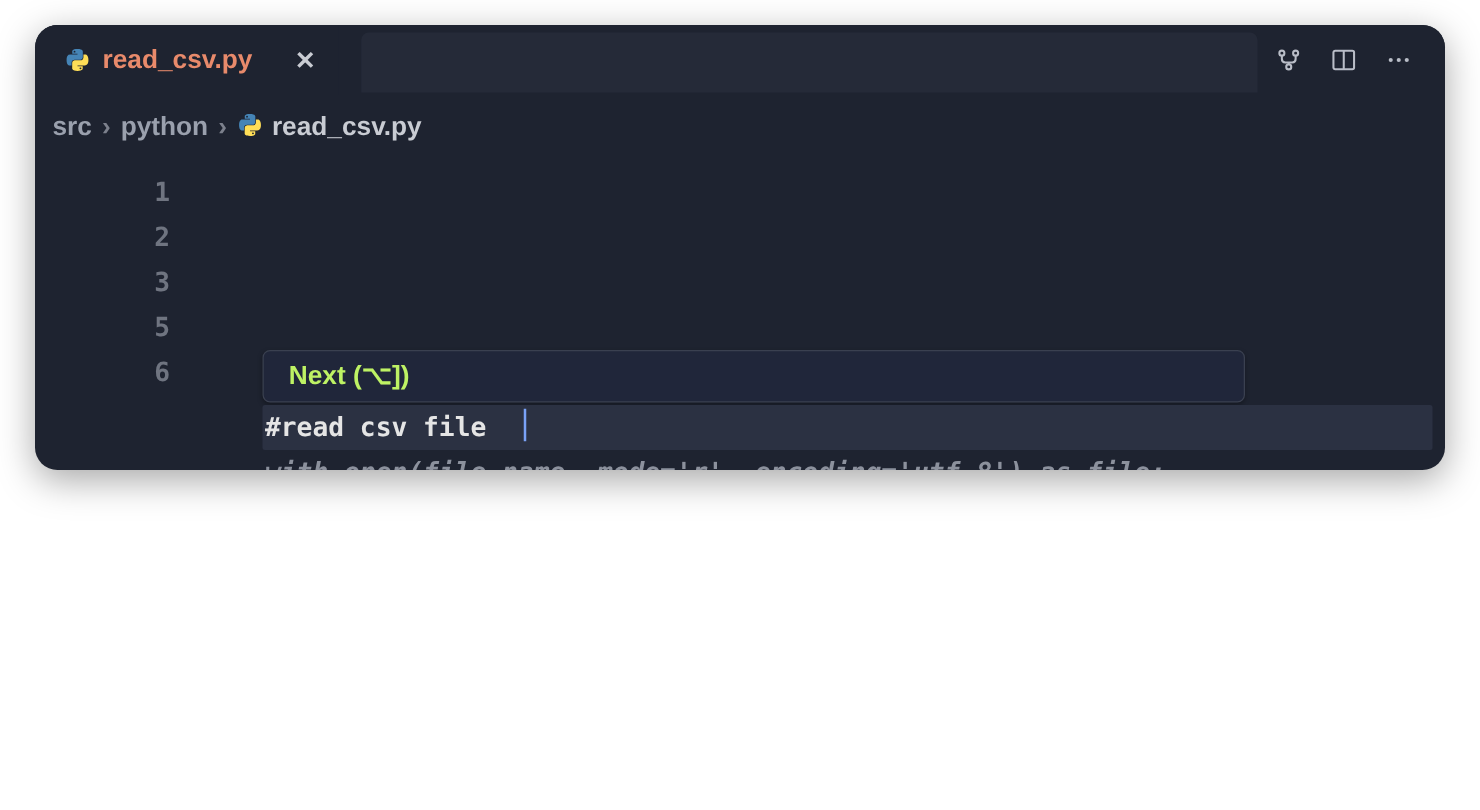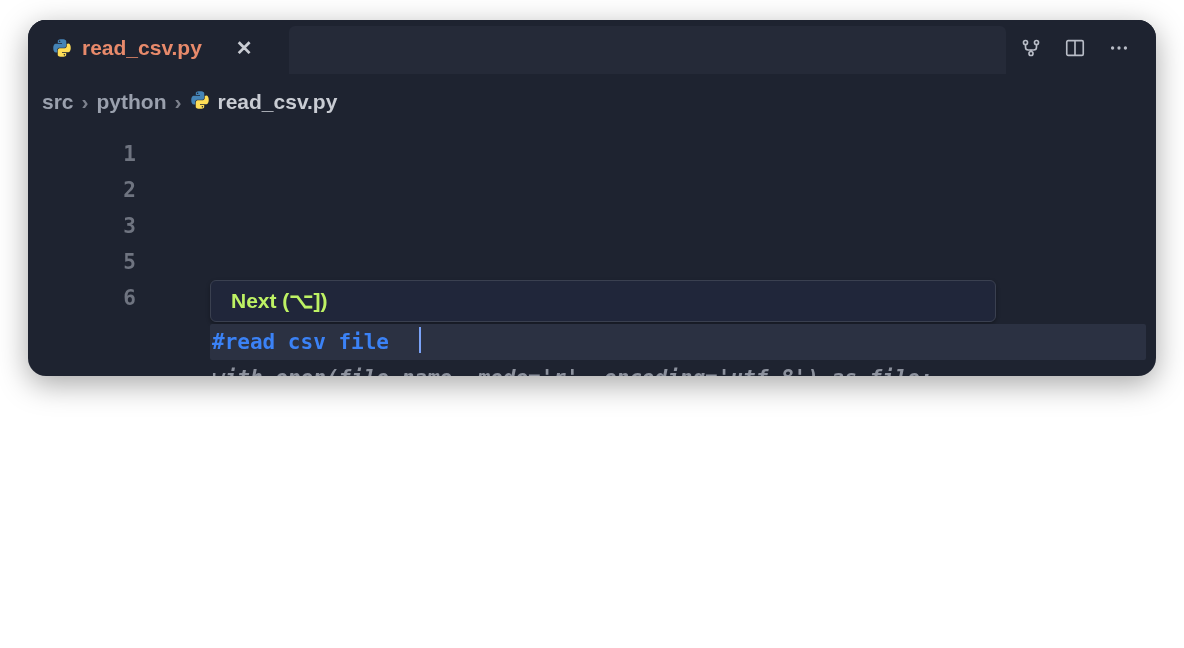--- a/index.html
+++ b/index.html
@@ -120,21 +120,21 @@
   }
   .code-lines {
     position: absolute;
     left: 56px;
     top: 188px;
     right: 10px;
     color: #8c919d;
     font-style: italic;
   }
   .code-line { height: 36px; white-space: pre; }
-  .typed { color: #3b82f6; font-style: normal; }
+  .typed { color: #e5e5e5; font-style: normal; }
   .cursor {
     display: inline-block;
     width: 2px;
     height: 26px;
     background: #7aa2f7;
     vertical-align: -4px;
     margin-left: 30px;
   }
 </style>
 </head>

